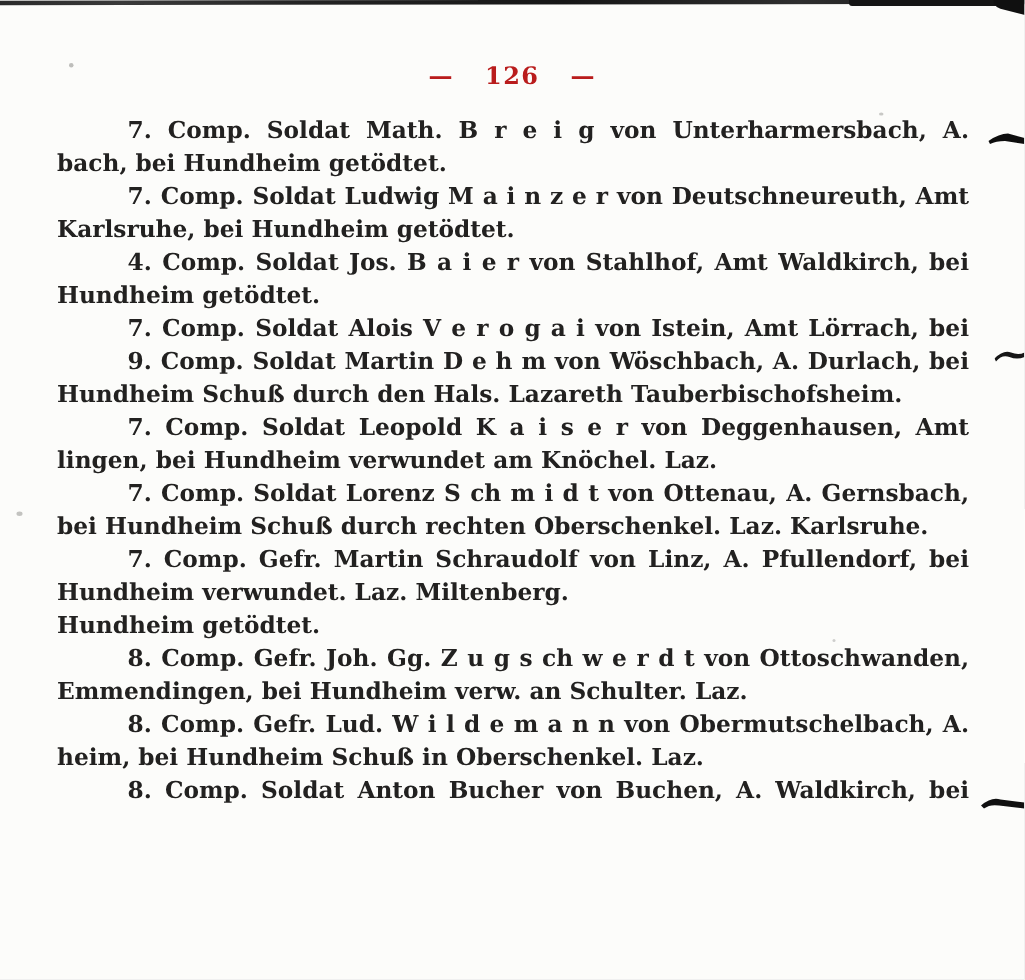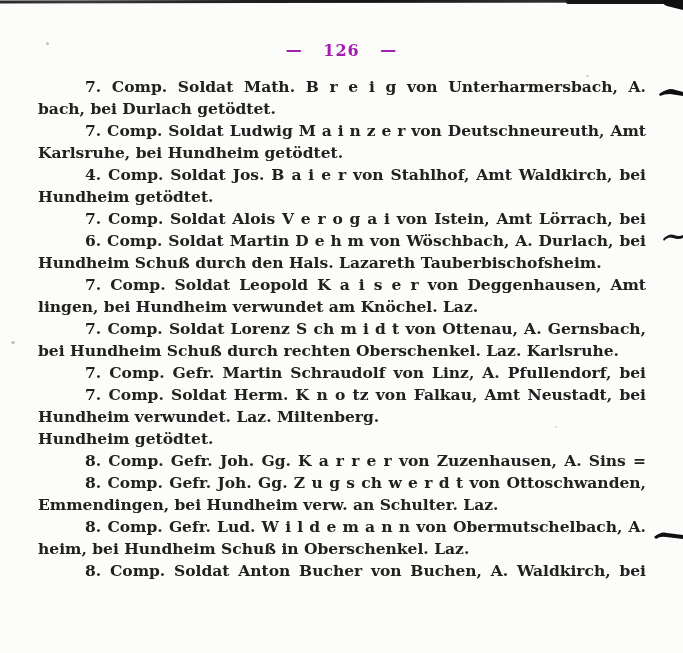--- a/index.html
+++ b/index.html
@@ -23,21 +23,21 @@
   }
   .corner-wedge{
     position:absolute;top:-3px;left:662px;width:28px;height:11px;
     background:#101010;
     transform:rotate(14deg);
     border-radius:0 0 0 6px;
   }
   .pageno{
     position:absolute;top:41px;left:0;width:100%;
     text-align:center;
-    font-size:16px;font-weight:bold;color:#a21caf;
+    font-size:16px;font-weight:bold;color:#b91c1c;
     word-spacing:14px;letter-spacing:1px;
   }
   #text-block{
     position:absolute;top:76px;left:38px;width:608px;height:577px;
     overflow:hidden;
   }
   .line{
     height:22px;line-height:22px;
     font-size:15.5px;font-weight:bold;
     overflow:hidden;
@@ -57,37 +57,35 @@
 <div class="page">
 
   <div class="top-edge"></div>
   <div class="top-edge-right"></div>
   <div class="corner-wedge"></div>
 
   <div class="pageno">— 126 —</div>
 
   <div id="text-block">
       <div class="line indent j">7. Comp.  Soldat Math. B r e i g  von Unterharmersbach, A. Gengen=</div>
-      <div class="line end">bach, bei Durlach getödtet.</div>
+      <div class="line end">bach, bei Hundheim getödtet.</div>
       <div class="line indent j">7. Comp.  Soldat Ludwig M a i n z e r  von Deutschneureuth, Amt</div>
       <div class="line end">Karlsruhe, bei Hundheim getödtet.</div>
       <div class="line indent j">4. Comp.  Soldat Jos. B a i e r  von Stahlhof, Amt Waldkirch, bei</div>
       <div class="line end">Hundheim getödtet.</div>
       <div class="line indent j">7. Comp.  Soldat Alois V e r o g a i  von Istein, Amt Lörrach, bei</div>
-      <div class="line indent j">6. Comp.  Soldat Martin D e h m  von Wöschbach, A. Durlach, bei</div>
+      <div class="line indent j">9. Comp.  Soldat Martin D e h m  von Wöschbach, A. Durlach, bei</div>
       <div class="line end">Hundheim Schuß durch den Hals.  Lazareth Tauberbischofsheim.</div>
       <div class="line indent j">7. Comp.  Soldat Leopold K a i s e r  von Deggenhausen, Amt Ueber=</div>
       <div class="line end">lingen, bei Hundheim verwundet am Knöchel.  Laz. Tauberbischofsheim.</div>
       <div class="line indent j">7. Comp.  Soldat Lorenz S ch m i d t  von Ottenau, A. Gernsbach,</div>
       <div class="line end">bei Hundheim Schuß durch rechten Oberschenkel.  Laz. Karlsruhe.</div>
       <div class="line indent j">7. Comp.  Gefr. Martin Schraudolf von Linz, A. Pfullendorf, bei</div>
-      <div class="line indent j">7. Comp.  Soldat Herm. K n o tz  von Falkau, Amt Neustadt, bei</div>
       <div class="line end">Hundheim verwundet.  Laz. Miltenberg.</div>
       <div class="line end">Hundheim getödtet.</div>
-      <div class="line indent j">8. Comp.  Gefr. Joh. Gg. K a r r e r  von Zuzenhausen, A. Sins =</div>
       <div class="line indent j">8. Comp.  Gefr. Joh. Gg. Z u g s ch w e r d t  von Ottoschwanden, A.</div>
       <div class="line end">Emmendingen, bei Hundheim verw. an Schulter.  Laz. Tauberbischofsheim.</div>
       <div class="line indent j">8. Comp.  Gefr. Lud. W i l d e m a n n  von Obermutschelbach, A. Pforz=</div>
       <div class="line end">heim, bei Hundheim Schuß in Oberschenkel.  Laz. Tauberbischofsheim.</div>
       <div class="line indent j">8. Comp.  Soldat Anton Bucher von Buchen, A. Waldkirch, bei</div>
     </div>
 
   <svg class="margin-mark" style="left:658px;top:86px;" width="25" height="14" viewBox="0 0 25 14">
     <path d="M1,8 Q8,3 14,3 L25,6 L25,10 L12,8 Q6,8 2,10 Z" fill="#0e0e0e"></path>
   </svg>

